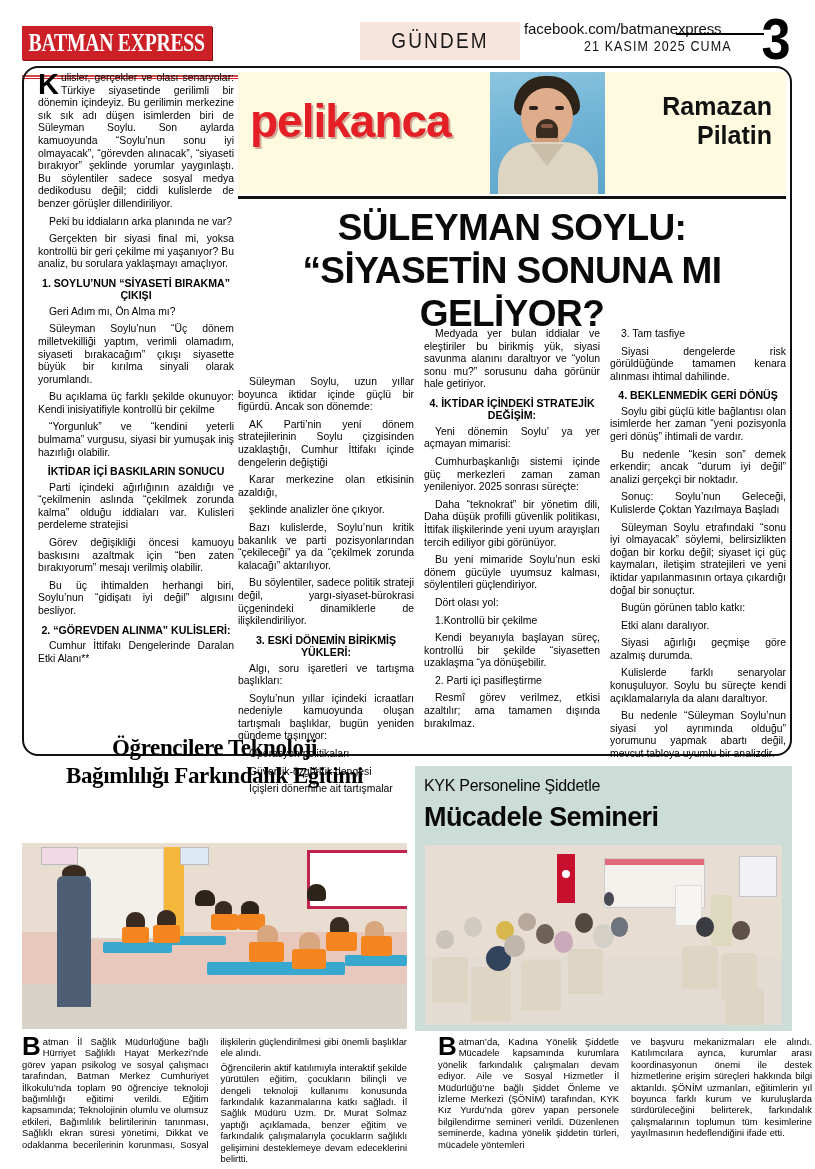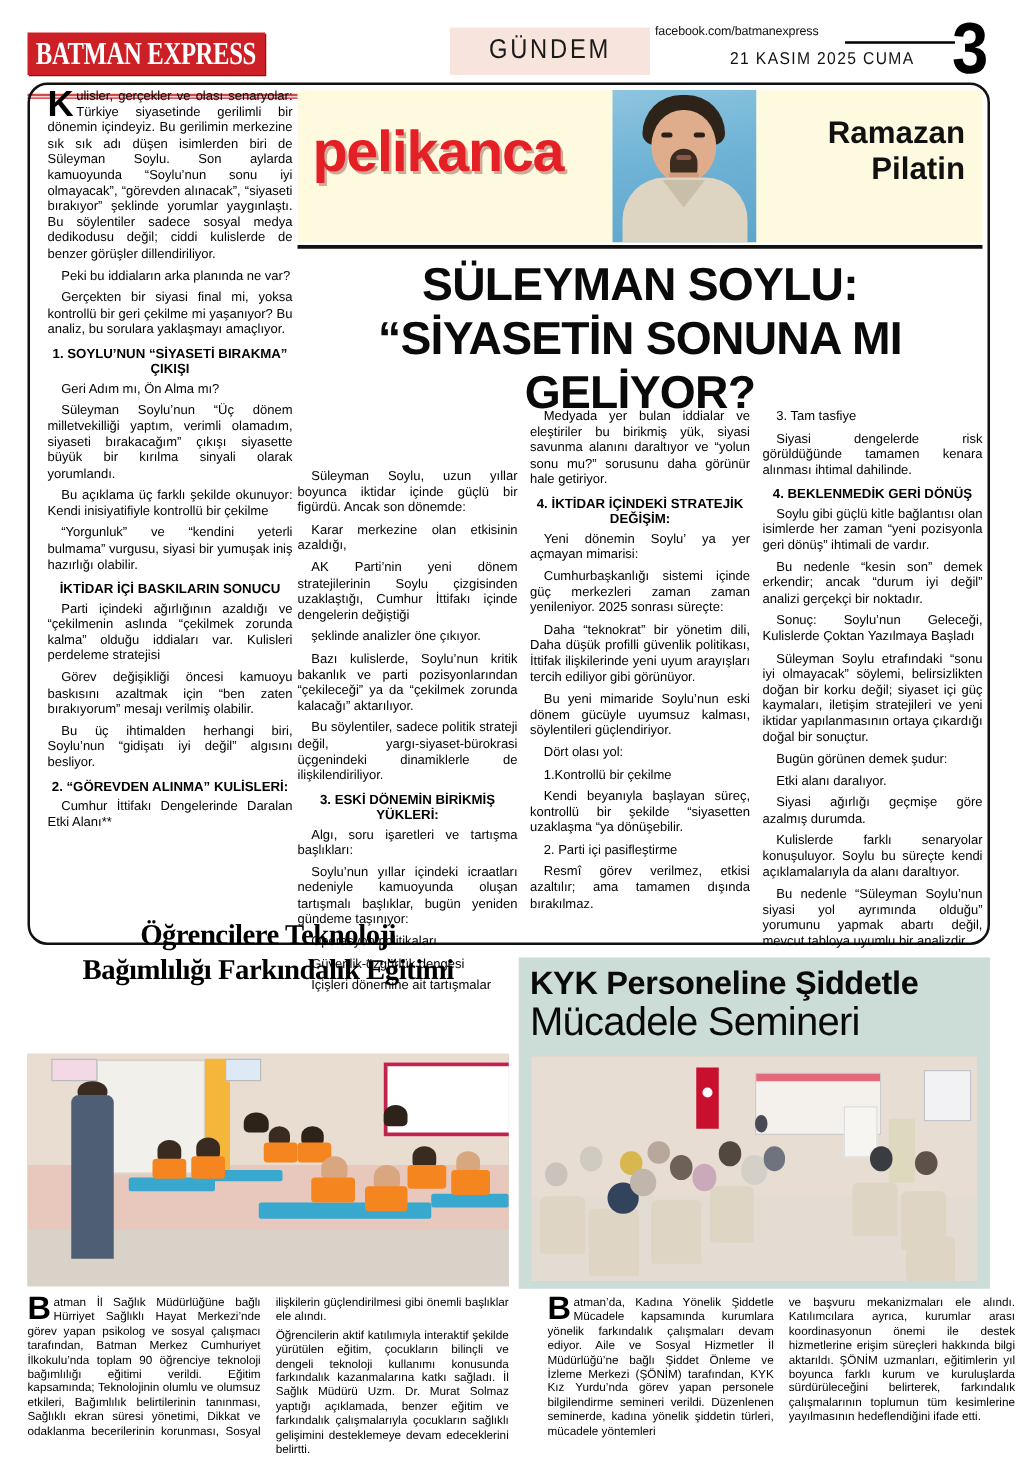--- a/index.html
+++ b/index.html
@@ -19,21 +19,21 @@
     color:#ffffff;font-weight:bold;font-size:21px;letter-spacing:-0.3px;
     font-family:"Liberation Serif","DejaVu Serif",serif;
     transform:scaleY(1.22) scaleX(0.94);white-space:nowrap;
   }
   .gundem-box{
     position:absolute;left:360px;top:2px;width:160px;height:38px;
     background:#f7e4dd;display:flex;align-items:center;justify-content:center;
   }
   .gundem-text{font-size:19px;letter-spacing:2.2px;color:#1a1a1a;
     font-family:"Liberation Sans",sans-serif;transform:scaleY(1.15);}
-  .fb-url{position:absolute;left:524px;top:0px;font-size:10px;color:#111;
+  .fb-url{position:absolute;left:524px;top:0px;font-size:15px;color:#111;
     font-family:"Liberation Sans",sans-serif;letter-spacing:-0.1px;}
   .date-rule{position:absolute;left:676px;top:13px;width:88px;height:2px;background:#000;}
   .date-text{position:absolute;left:584px;top:20px;font-size:12.5px;color:#111;
     letter-spacing:1.1px;font-family:"Liberation Sans",sans-serif;transform:scaleY(1.1);}
   .page-no{position:absolute;left:760px;top:-10px;font-size:58px;font-weight:bold;
     color:#000;line-height:1;font-family:"Liberation Sans",sans-serif;
     transform:scaleX(0.9);}
   .mast-rule{position:absolute;left:22px;top:55px;width:750px;height:2px;background:#d04a4a;}
   .mast-rule2{position:absolute;left:22px;top:58px;width:750px;height:1px;background:#cc2026;}
 
@@ -114,22 +114,22 @@
   }
   .bl-photo{position:absolute;left:22px;top:843px;width:385px;height:186px;overflow:hidden;background:#cdb9ab;}
   .bl-cols{position:absolute;left:22px;top:1036px;width:385px;height:125px;}
 
   
   .br-panel{position:absolute;left:415px;top:766px;width:377px;height:265px;background:#ccdcd6;}
   .br-title{
     position:absolute;left:424px;top:772px;width:362px;text-align:left;
     font-family:"Liberation Sans",sans-serif;color:#0a0a0a;
   }
-  .br-title .l1{display:block;font-size:26px;font-weight:bold;line-height:28px;letter-spacing:-0.3px;}
-  .br-title .l2{display:block;font-size:32px;font-weight:normal;line-height:34px;letter-spacing:-0.6px;}
+  .br-title .l1{display:block;font-size:16px;font-weight:normal;line-height:28px;letter-spacing:-0.3px;}
+  .br-title .l2{display:block;font-size:27px;font-weight:bold;line-height:34px;letter-spacing:-0.6px;}
   .br-photo{position:absolute;left:425px;top:845px;width:357px;height:180px;overflow:hidden;background:#d9cfc6;}
   .br-cols{position:absolute;left:438px;top:1036px;width:374px;height:125px;}
 
   .twocol{column-count:2;column-gap:12px;}
   .twocol p{margin:0 0 3px 0;font-size:9.4px;line-height:11.4px;text-align:justify;
     font-family:"Liberation Sans",sans-serif;}
   .twocol p.dc::first-letter{
     float:left;font-size:26px;line-height:21px;font-weight:bold;padding-right:2px;
   }
 
@@ -215,22 +215,22 @@
     <div>Ramazan</div>
     <div>Pilatin</div>
   </div>
 </div>
 <div class="banner-rule"></div>
 
 <div class="headline">SÜLEYMAN SOYLU: “SİYASETİN SONUNA MI GELİYOR?</div>
 
 <div class="colx" id="colA">
   <p class="ind">Süleyman Soylu, uzun yıllar boyunca iktidar içinde güçlü bir figürdü. Ancak son dönemde:</p>
+  <p class="ind">AK Parti’nin yeni dönem stratejilerinin Soylu çizgisinden uzaklaştığı, Cumhur İttifakı içinde dengelerin değiştiği</p>
   <p class="ind">Karar merkezine olan etkisinin azaldığı,</p>
-  <p class="ind">AK Parti’nin yeni dönem stratejilerinin Soylu çizgisinden uzaklaştığı, Cumhur İttifakı içinde dengelerin değiştiği</p>
   <p class="ind">şeklinde analizler öne çıkıyor.</p>
   <p class="ind">Bazı kulislerde, Soylu’nun kritik bakanlık ve parti pozisyonlarından “çekileceği” ya da “çekilmek zorunda kalacağı” aktarılıyor.</p>
   <p class="ind">Bu söylentiler, sadece politik strateji değil, yargı-siyaset-bürokrasi üçgenindeki dinamiklerle de ilişkilendiriliyor.</p>
   <h4 class="sub">3. ESKİ DÖNEMİN BİRİKMİŞ YÜKLERİ:</h4>
   <p class="ind">Algı, soru işaretleri ve tartışma başlıkları:</p>
   <p class="ind">Soylu’nun yıllar içindeki icraatları nedeniyle kamuoyunda oluşan tartışmalı başlıklar, bugün yeniden gündeme taşınıyor:</p>
   <p class="ind">Operasyon politikaları</p>
   <p class="ind">Güvenlik-özgürlük dengesi</p>
   <p class="ind">İçişleri dönemine ait tartışmalar</p>
 </div>
@@ -250,21 +250,21 @@
 </div>
 
 <div class="colx" id="colC">
   <p class="ind">3. Tam tasfiye</p>
   <p class="ind">Siyasi dengelerde risk görüldüğünde tamamen kenara alınması ihtimal dahilinde.</p>
   <h4 class="sub">4. BEKLENMEDİK GERİ DÖNÜŞ</h4>
   <p class="ind">Soylu gibi güçlü kitle bağlantısı olan isimlerde her zaman “yeni pozisyonla geri dönüş” ihtimali de vardır.</p>
   <p class="ind">Bu nedenle “kesin son” demek erkendir; ancak “durum iyi değil” analizi gerçekçi bir noktadır.</p>
   <p class="ind">Sonuç: Soylu’nun Geleceği, Kulislerde Çoktan Yazılmaya Başladı</p>
   <p class="ind">Süleyman Soylu etrafındaki “sonu iyi olmayacak” söylemi, belirsizlikten doğan bir korku değil; siyaset içi güç kaymaları, iletişim stratejileri ve yeni iktidar yapılanmasının ortaya çıkardığı doğal bir sonuçtur.</p>
-  <p class="ind">Bugün görünen demek şudur:</p>
+  <p class="ind">Bugün görünen tablo katkı:</p>
   <p class="ind">Etki alanı daralıyor.</p>
   <p class="ind">Siyasi ağırlığı geçmişe göre azalmış durumda.</p>
   <p class="ind">Kulislerde farklı senaryolar konuşuluyor. Soylu bu süreçte kendi açıklamalarıyla da alanı daraltıyor.</p>
   <p class="ind">Bu nedenle “Süleyman Soylu’nun siyasi yol ayrımında olduğu” yorumunu yapmak abartı değil, mevcut tabloya uyumlu bir analizdir.</p>
 </div>
 
 <div class="bl-title">
   <div>Öğrencilere Teknoloji</div>
   <div>Bağımlılığı Farkındalık Eğitimi</div>
 </div>

